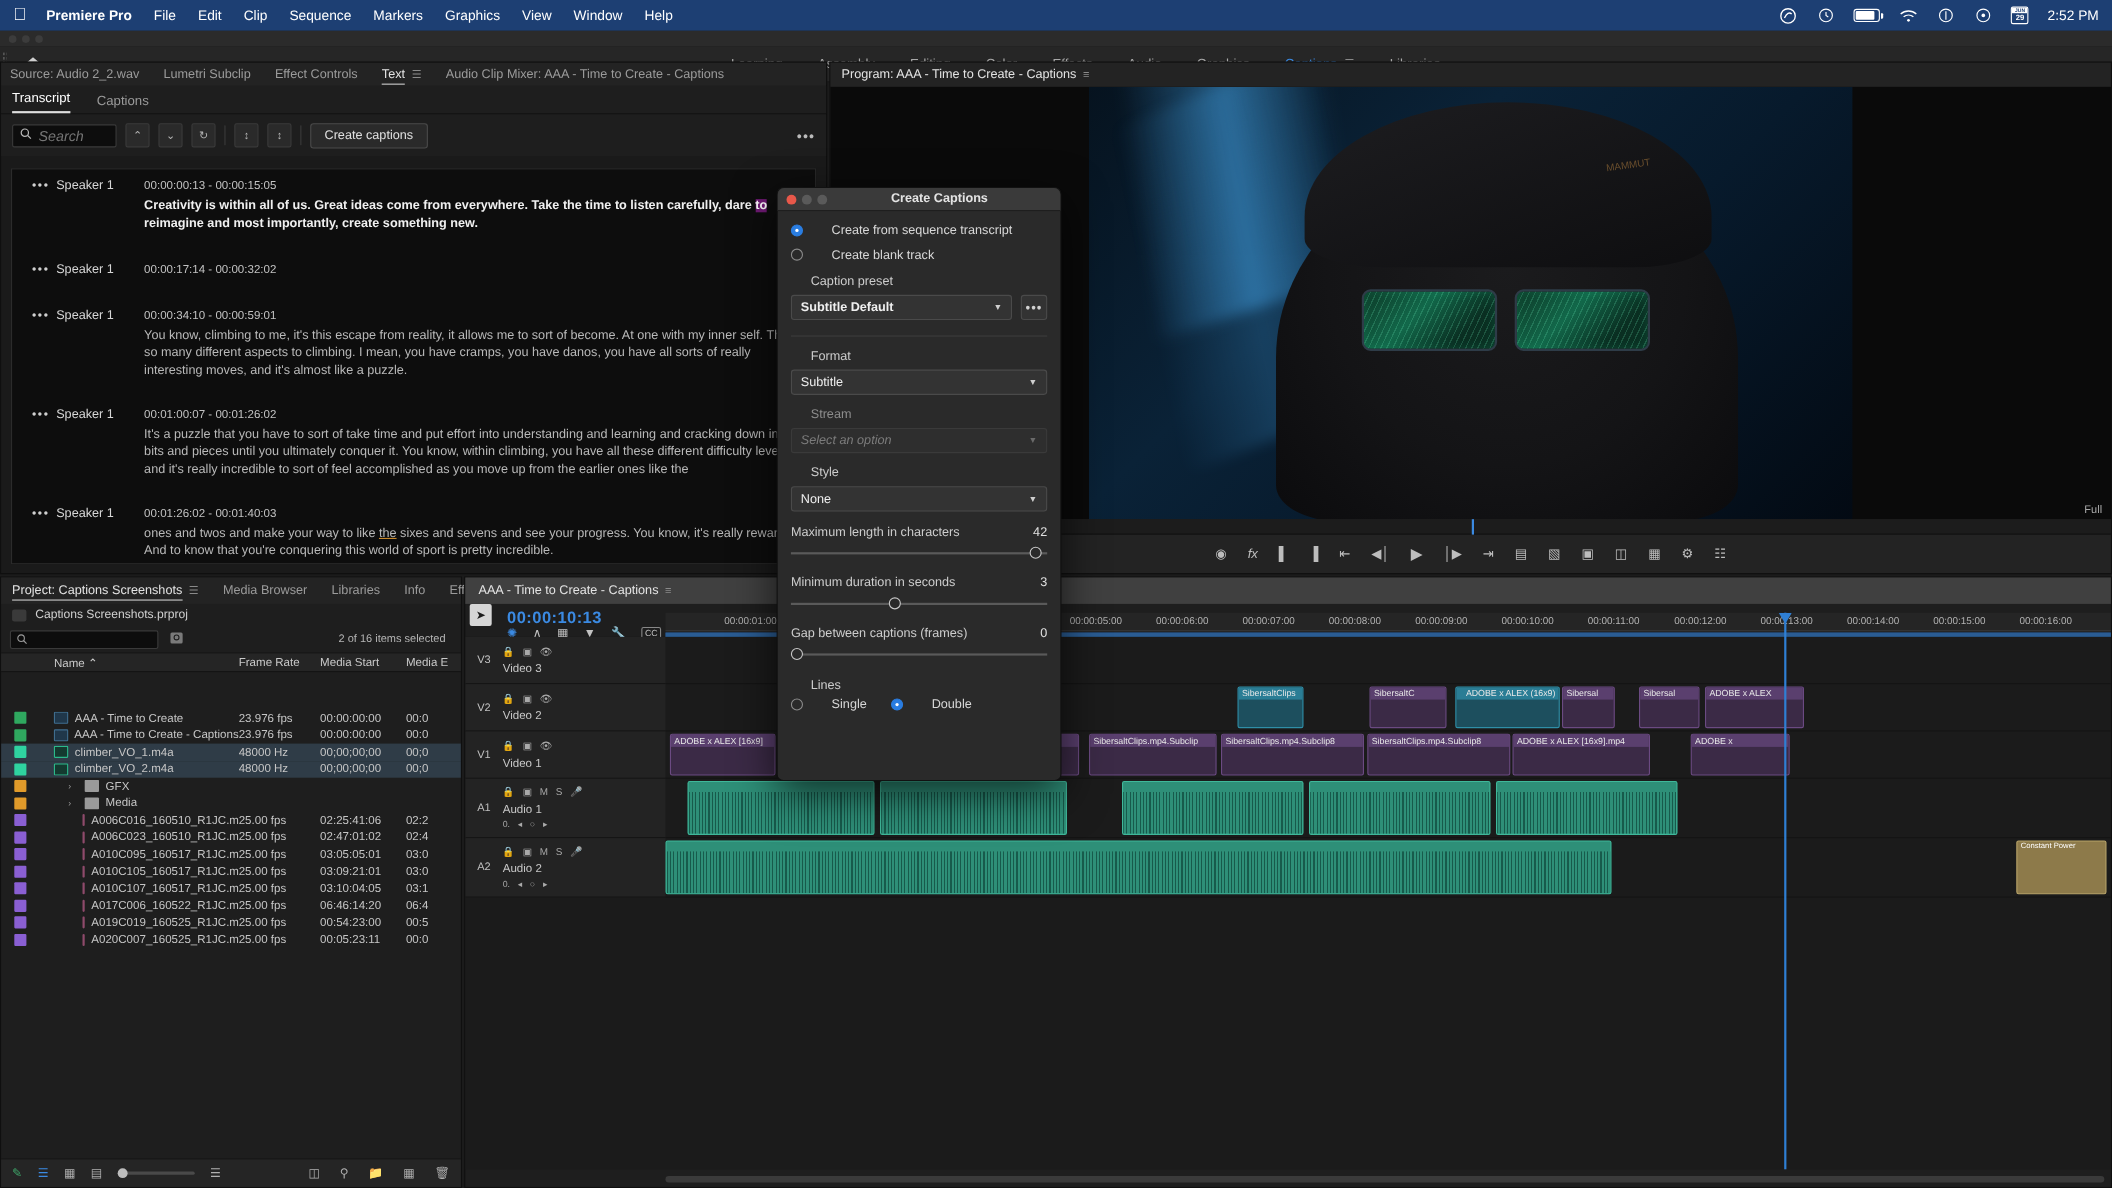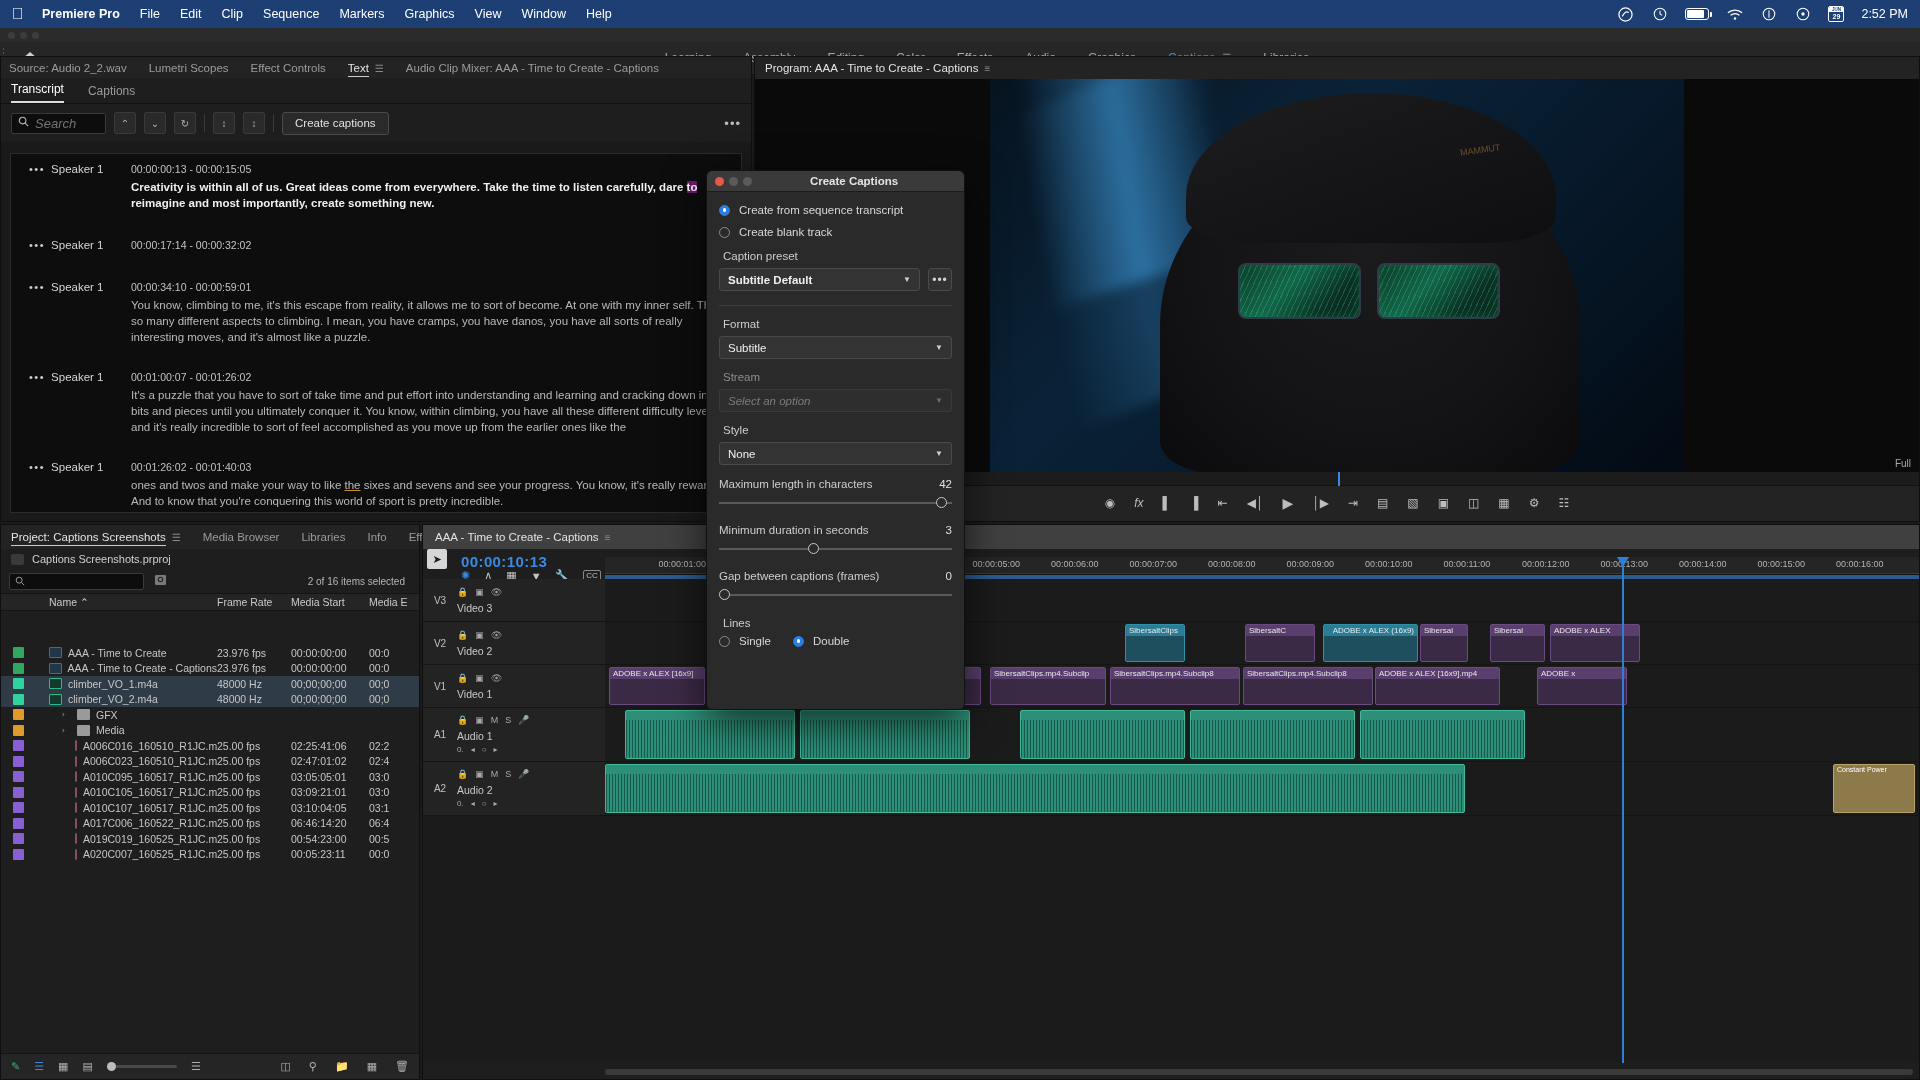--- a/index.html
+++ b/index.html
@@ -190,27 +190,27 @@
   
   .dlg { position:absolute; left:706px; top:170px; width:259px; height:540px; background:#2a2a2a;
      border:1px solid #111; border-radius:6px; box-shadow:0 12px 40px rgba(0,0,0,.65); z-index:50; }
   .dlg-title { height:21px; background:#3a3a3a; border-radius:6px 6px 0 0; display:flex;
      align-items:center; padding:0 8px; border-bottom:1px solid #1c1c1c; }
   .dlg-title .tl-name { margin:0 auto; font-size:11.5px; color:#e4e4e4; font-weight:bold; }
   .tlights { display:flex; gap:5px; }
   .tlight { width:9px; height:9px; border-radius:50%; background:#5a5a5a; }
   .tlight.red { background:#e8584a; }
   .dlg-body { padding:12px 12px 0 12px; }
-  .radio-row { display:flex; align-items:center; gap:9px; margin-bottom:10px; }
+  .radio-row { display:flex; align-items:flex-start; gap:26px; margin-bottom:10px; }
   .radio { width:11px; height:11px; border-radius:50%; border:1.4px solid #8c8c8c; background:transparent;
      display:inline-flex; align-items:center; justify-content:center; flex:0 0 11px;}
   .radio.on { border-color:#2a7de1; background:#2a7de1; }
   .radio.on:after { content:""; width:3.5px; height:3.5px; border-radius:50%; background:#fff; }
   .radio-row label { font-size:11.5px; color:#d8d8d8; }
-  .fld-label { font-size:11.5px; color:#cdcdcd; margin:12px 4px 6px; }
+  .fld-label { font-size:11.5px; color:#cdcdcd; margin:12px 18px 6px; }
   .select { height:23px; background:#333; border:1px solid #4a4a4a; border-radius:3px; display:flex;
      align-items:center; padding:0 8px; font-size:11.5px; color:#efefef; }
   .select .chv { margin-left:auto; font-size:8px; color:#cfcfcf; }
   .select.disabled { background:#2e2e2e; border-color:#3a3a3a; color:#7b7b7b; font-style:italic; }
   .select.disabled .chv { color:#6a6a6a; }
   .row-sel { display:flex; gap:8px; align-items:center; }
   .ellips-btn { width:24px; height:23px; background:#333; border:1px solid #4a4a4a; border-radius:3px;
      display:flex; align-items:center; justify-content:center; color:#d2d2d2; font-size:12px; letter-spacing:1px;}
   .divider { height:1px; background:#3d3d3d; margin:14px 0 0; }
   .slider-row { margin-top:13px; }
@@ -311,21 +311,21 @@
       <span class="ws-tab">Graphics</span>
       <span class="ws-tab active"><span>Captions</span><span class="hamb">☰</span></span>
       <span class="ws-tab">Libraries</span>
     </div>
     <span class="ws-more">»</span>
   </div>
 
   <div class="panel" id="text-panel">
     <div class="text-tabrow">
       <span class="ptab">Source: Audio 2_2.wav</span>
-      <span class="ptab">Lumetri Scopes</span>
+      <span class="ptab">Lumetri Subclip</span>
       <span class="ptab">Effect Controls</span>
       <span class="ptab active"><span style="border-bottom:1px solid #ccc;padding-bottom:2px">Text</span><span class="hamb">☰</span></span>
       <span class="ptab">Audio Clip Mixer: AAA - Time to Create - Captions</span>
     </div>
     <div class="subtabs">
       <span class="subtab active">Transcript</span>
       <span class="subtab">Captions</span>
     </div>
     <div class="tr-toolbar">
       <div class="searchbox">

